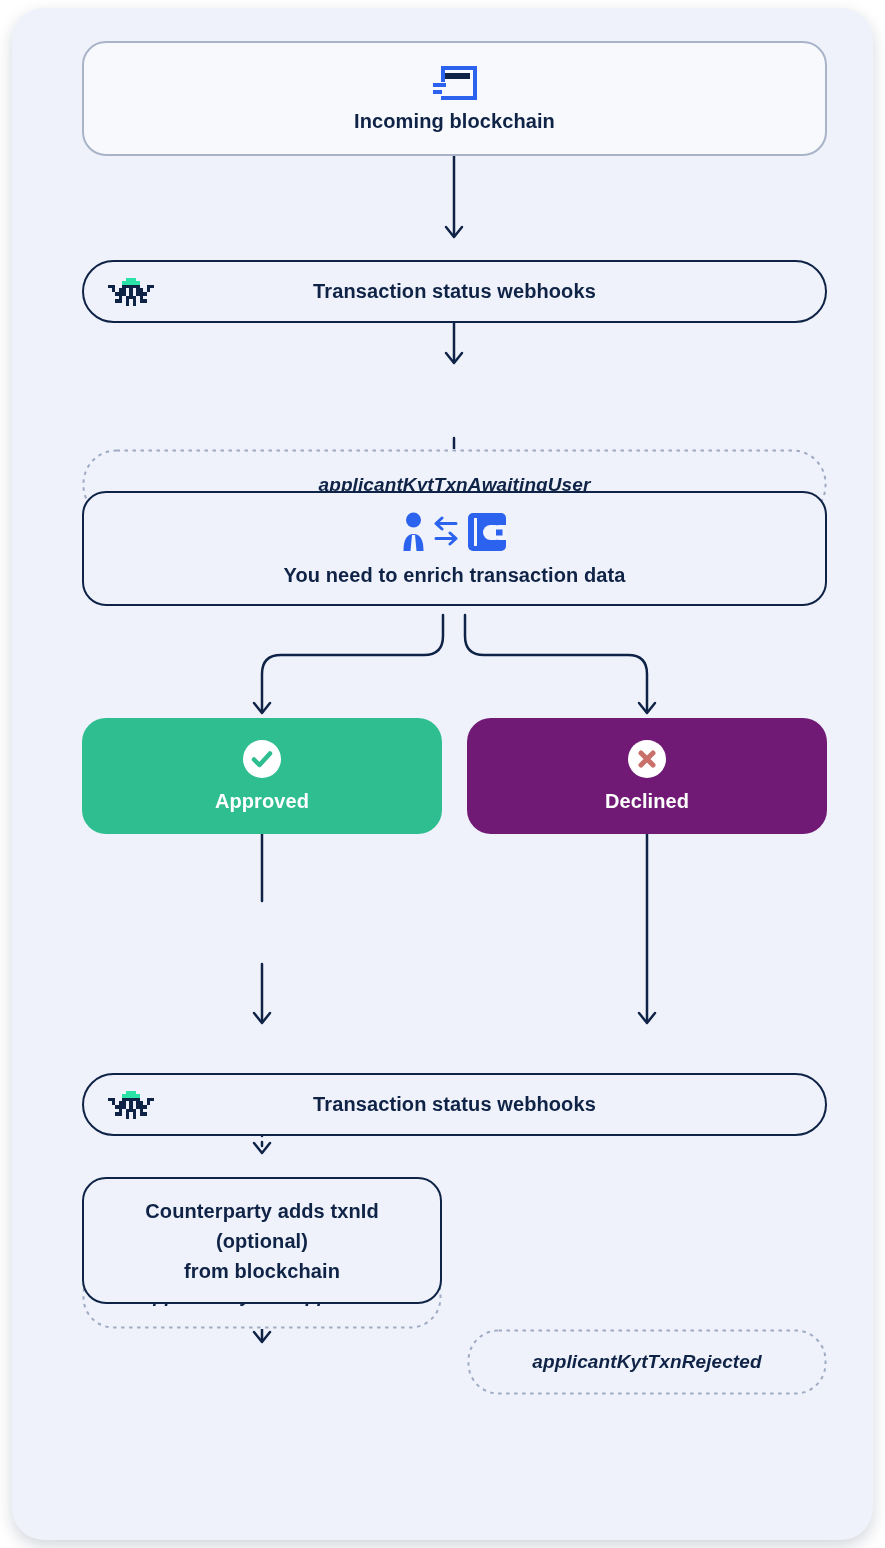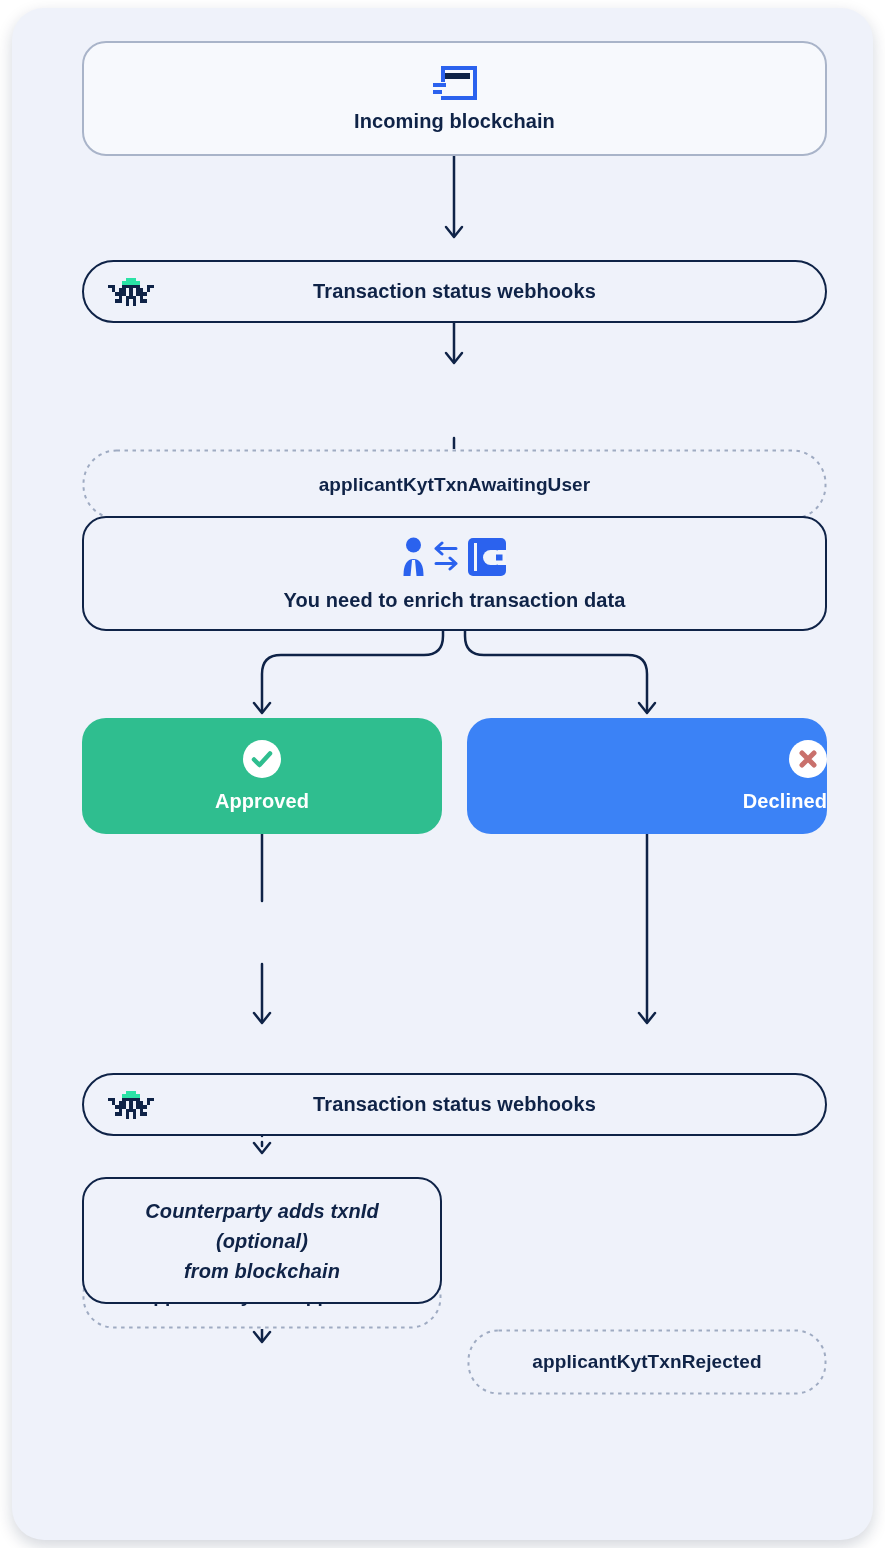--- a/index.html
+++ b/index.html
@@ -17,41 +17,41 @@
         align-items:center;justify-content:center;z-index:2;}
   .lbl{font-weight:700;font-size:20px;color:#0F2347;letter-spacing:0.1px;}
 
   .box-light{background:#F7F9FD;border:2px solid #A9B4C9;border-radius:24px;gap:8px;}
   .box-navy{background:#EFF2FA;border:2.5px solid #0F2347;border-radius:24px;margin-top:19px;}
   .webhook{border-radius:32px;position:relative;}
   .webhook .spider{position:absolute;left:24px;top:50%;transform:translateY(-50%);}
 
   .dash-node{background:#EFF2FA;border-radius:32px;position:relative;}
   .dash-node .dash{position:absolute;left:0;top:0;width:100%;height:100%;}
-  .dash-node .lbl{font-size:19px;position:relative;}
+  .dash-node .lbl{font-size:19px;position:relative;font-style:italic;}
 
   .status{border-radius:24px;gap:12px;}
   .status .lbl{color:#ffffff;}
   #approved{background:#2FBE8F;}
-  #declined{background:#3b82f6;align-items:flex-end;}
+  #declined{background:#701a75;}
 
   .icon-row{display:flex;align-items:center;gap:9px;}
 
   #incoming      {left:70px;  top:33px;   width:745px; height:115px;}
   #webhooks1     {left:70px;  top:233px;  width:745px; height:63px;}
   #awaiting      {left:70px;  top:359px;  width:745px; height:71px;}
-  #enrich        {left:70px;  top:489px;  width:745px; height:115px;gap:12px;}
+  #enrich        {left:70px;  top:464px;  width:745px; height:115px;gap:12px;}
   #approved      {left:70px;  top:710px;  width:360px; height:116px;}
   #declined      {left:455px; top:710px;  width:360px; height:116px;}
   #webhooks2     {left:70px;  top:893px;  width:745px; height:63px;}
   #evApproved    {left:70px;  top:1020px; width:360px; height:66px;}
   #evRejected    {left:455px; top:1020px; width:360px; height:66px;}
   #counterparty  {left:70px;  top:1150px; width:360px; height:127px;}
 
-  #counterparty .lbl{line-height:30px;text-align:center;font-style:italic;}
+  #counterparty .lbl{line-height:30px;text-align:center;}
 </style>
 </head>
 <body>
 
 <div class="card">
 
   <svg class="wires" viewBox="0 0 885 1548">
 
     <path d="M442,148 V228"></path>
       <path d="M434,219 L442,229 L450,219"></path>

